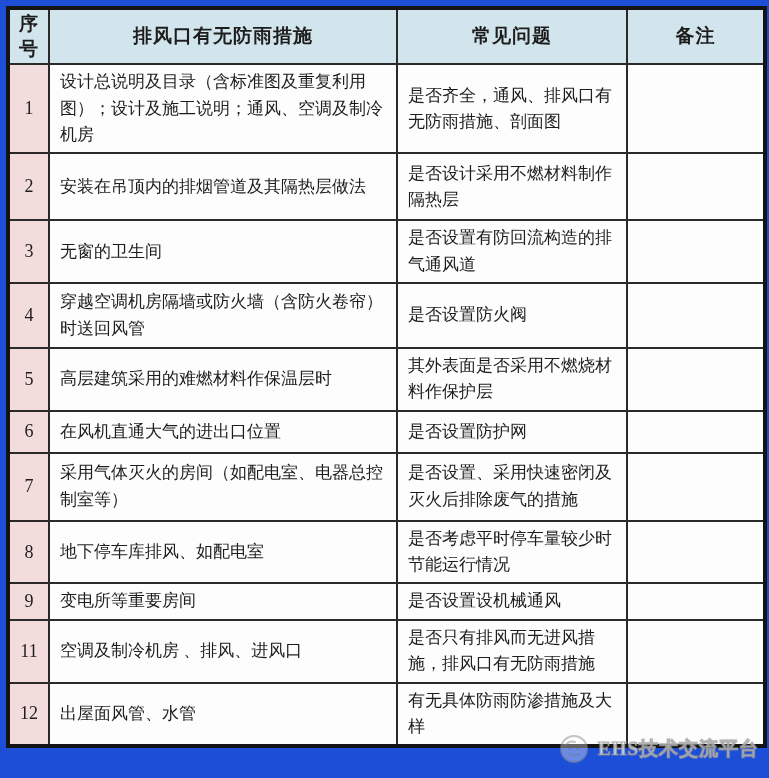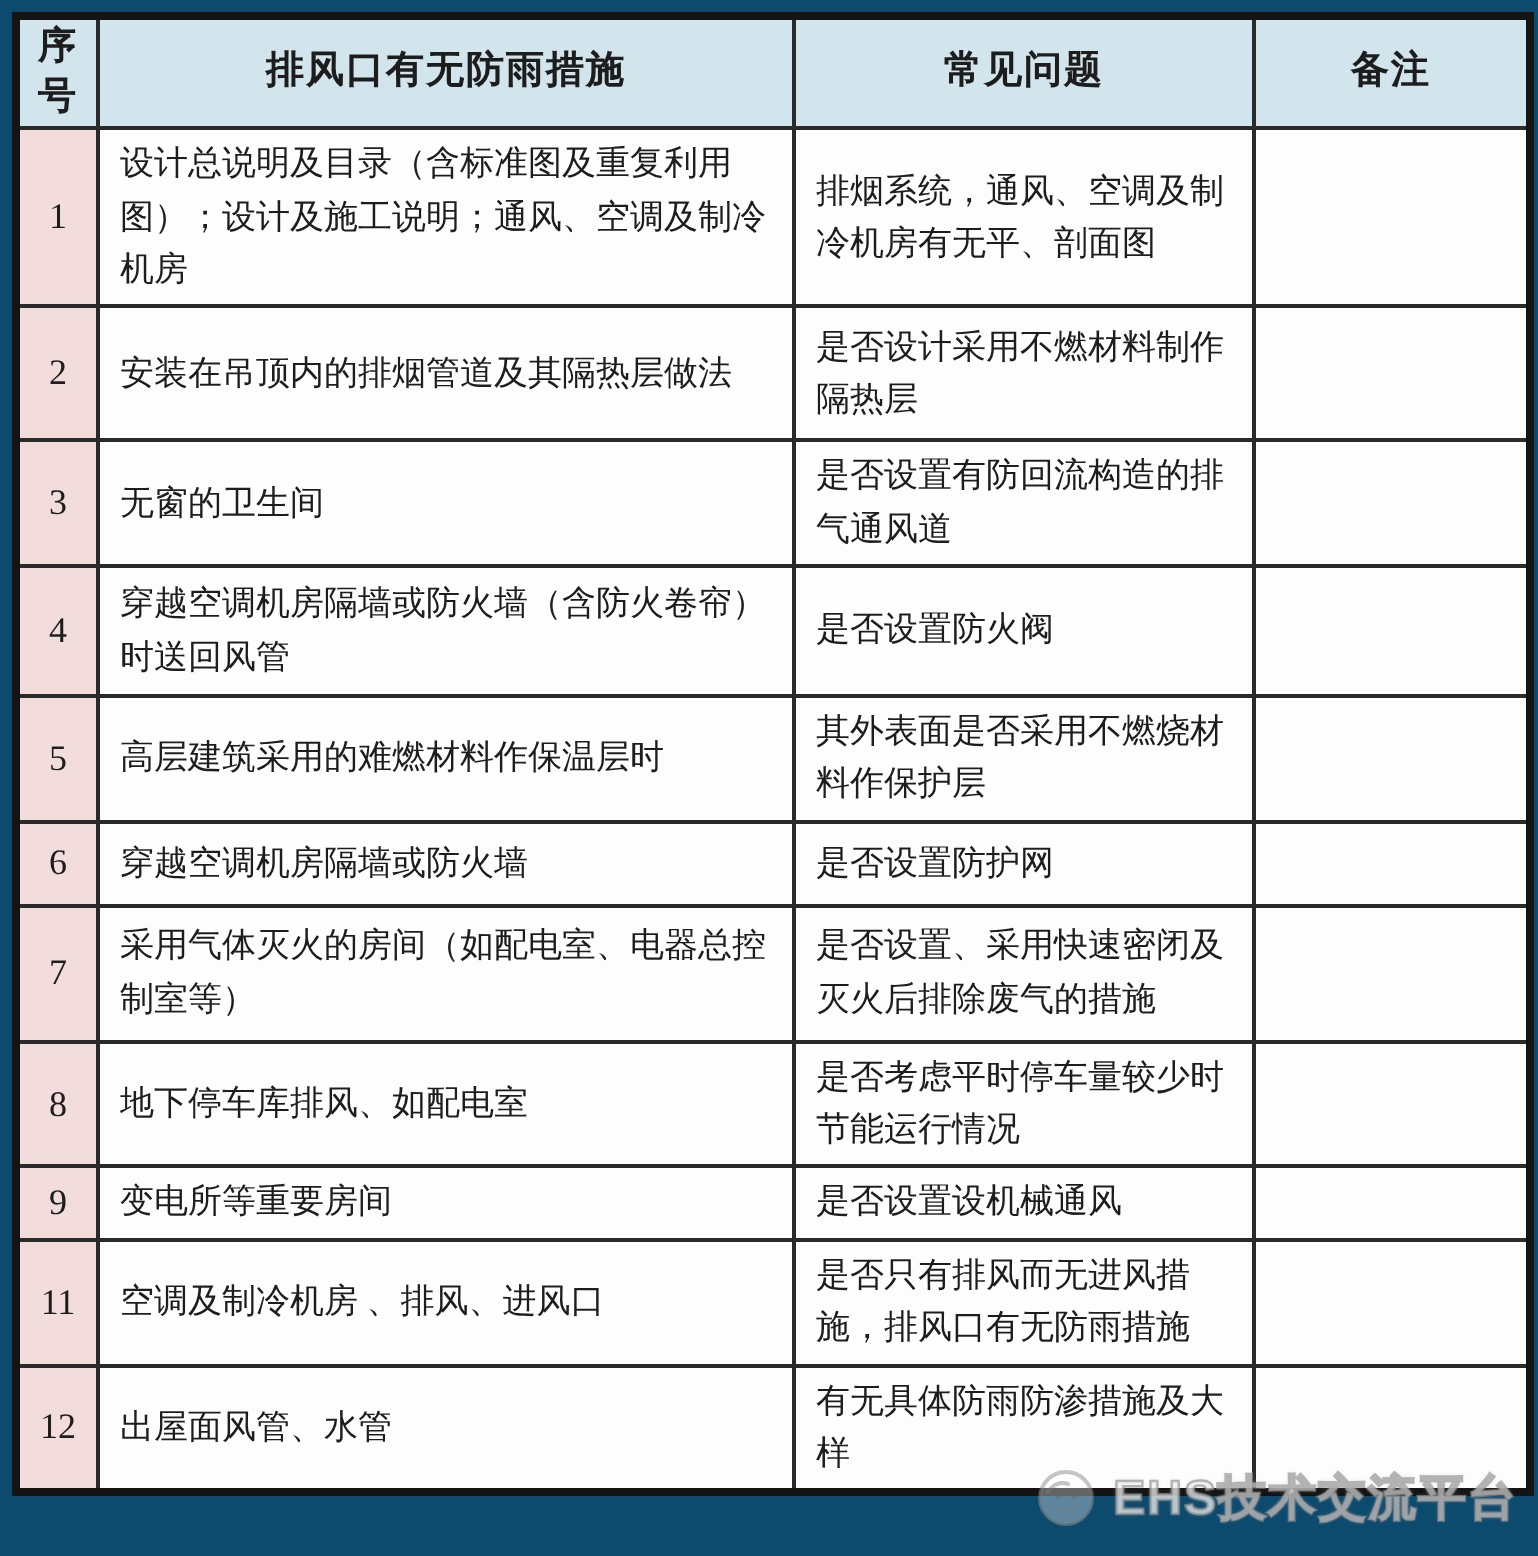--- a/index.html
+++ b/index.html
@@ -1,21 +1,21 @@
 <!DOCTYPE html>
 <html><head>
 <meta charset="utf-8">
 <style>
   * { margin: 0; padding: 0; box-sizing: border-box; }
   html, body { background: #ffffff; }
   .page {
     position: relative;
     width: 769px;
     height: 778px;
-    background: #0c4a6e;
+    background: #1d4ed8;
     font-family: "Liberation Serif", "DejaVu Serif", serif;
     color: #1d1d1d;
     overflow: hidden;
   }
   table.checklist {
     position: absolute;
     left: 6px;
     top: 6px;
     width: 757px;
     border-collapse: collapse;
@@ -58,22 +58,22 @@
     right: 10px;
     bottom: 12px;
     display: flex;
     align-items: center;
     gap: 7px;
     z-index: 5;
     pointer-events: none;
   }
   .wm-logo svg { display: block; opacity: 0.75; }
   .wm-text {
-    font-family: Liberation Sans, sans-serif;
-    font-size: 24px;
+    font-family: Liberation Serif, serif;
+    font-size: 19px;
     font-weight: bold;
     color: rgba(255,255,255,0.62);
     -webkit-text-stroke: 1.2px rgba(145,145,145,0.65);
     text-shadow: 0 0 2px rgba(160,160,160,0.45);
     letter-spacing: 1px;
     white-space: nowrap;
   }
 </style>
 </head>
 <body>
@@ -92,21 +92,21 @@
         <th>序号</th>
         <th>排风口有无防雨措施</th>
         <th>常见问题</th>
         <th>备注</th>
       </tr>
     </thead>
     <tbody>
       <tr style="height:87px">
         <td class="no-cell">1</td>
         <td class="content-cell">设计总说明及目录（含标准图及重复利用图）；设计及施工说明；通风、空调及制冷机房</td>
-        <td class="problem-cell">排烟系统，通风、空调及制冷机房有无平、剖面图</td>
+        <td class="problem-cell">是否齐全，通风、排风口有无防雨措施、剖面图</td>
         <td class="remark-cell"></td>
       </tr>
       <tr style="height:67px">
         <td class="no-cell">2</td>
         <td class="content-cell">安装在吊顶内的排烟管道及其隔热层做法</td>
         <td class="problem-cell">是否设计采用不燃材料制作隔热层</td>
         <td class="remark-cell"></td>
       </tr>
       <tr style="height:62px">
         <td class="no-cell">3</td>
@@ -121,21 +121,21 @@
         <td class="remark-cell"></td>
       </tr>
       <tr style="height:62px">
         <td class="no-cell">5</td>
         <td class="content-cell">高层建筑采用的难燃材料作保温层时</td>
         <td class="problem-cell">其外表面是否采用不燃烧材料作保护层</td>
         <td class="remark-cell"></td>
       </tr>
       <tr style="height:42px">
         <td class="no-cell">6</td>
-        <td class="content-cell">穿越空调机房隔墙或防火墙</td>
+        <td class="content-cell">在风机直通大气的进出口位置</td>
         <td class="problem-cell">是否设置防护网</td>
         <td class="remark-cell"></td>
       </tr>
       <tr style="height:68px">
         <td class="no-cell">7</td>
         <td class="content-cell">采用气体灭火的房间（如配电室、电器总控制室等）</td>
         <td class="problem-cell">是否设置、采用快速密闭及灭火后排除废气的措施</td>
         <td class="remark-cell"></td>
       </tr>
       <tr style="height:56px">

